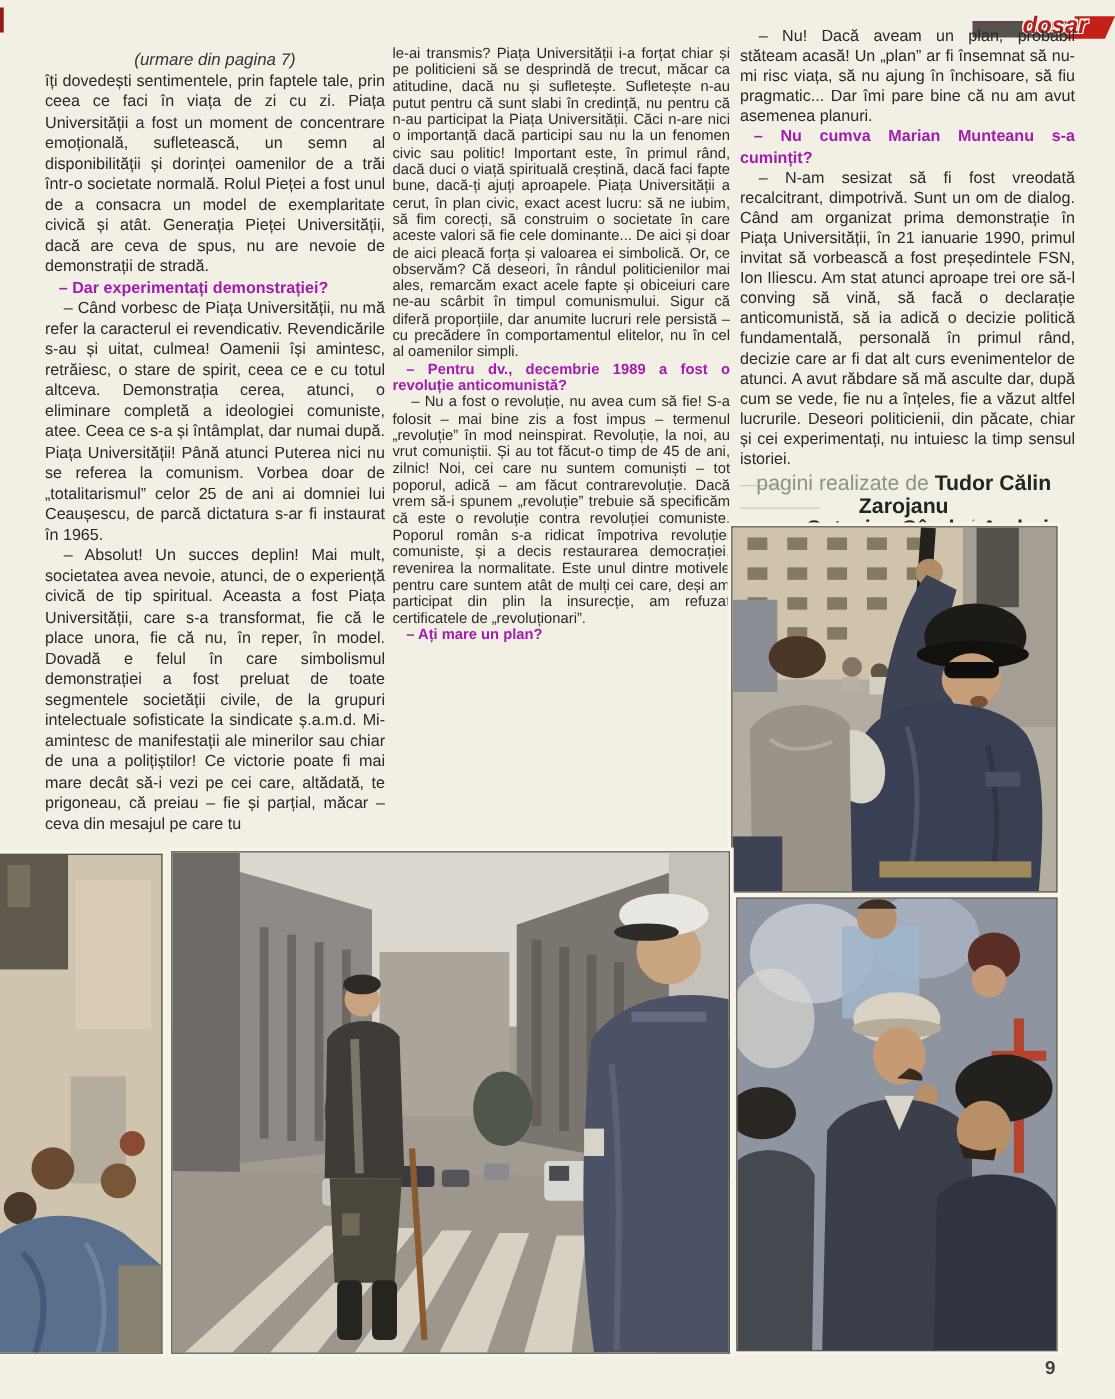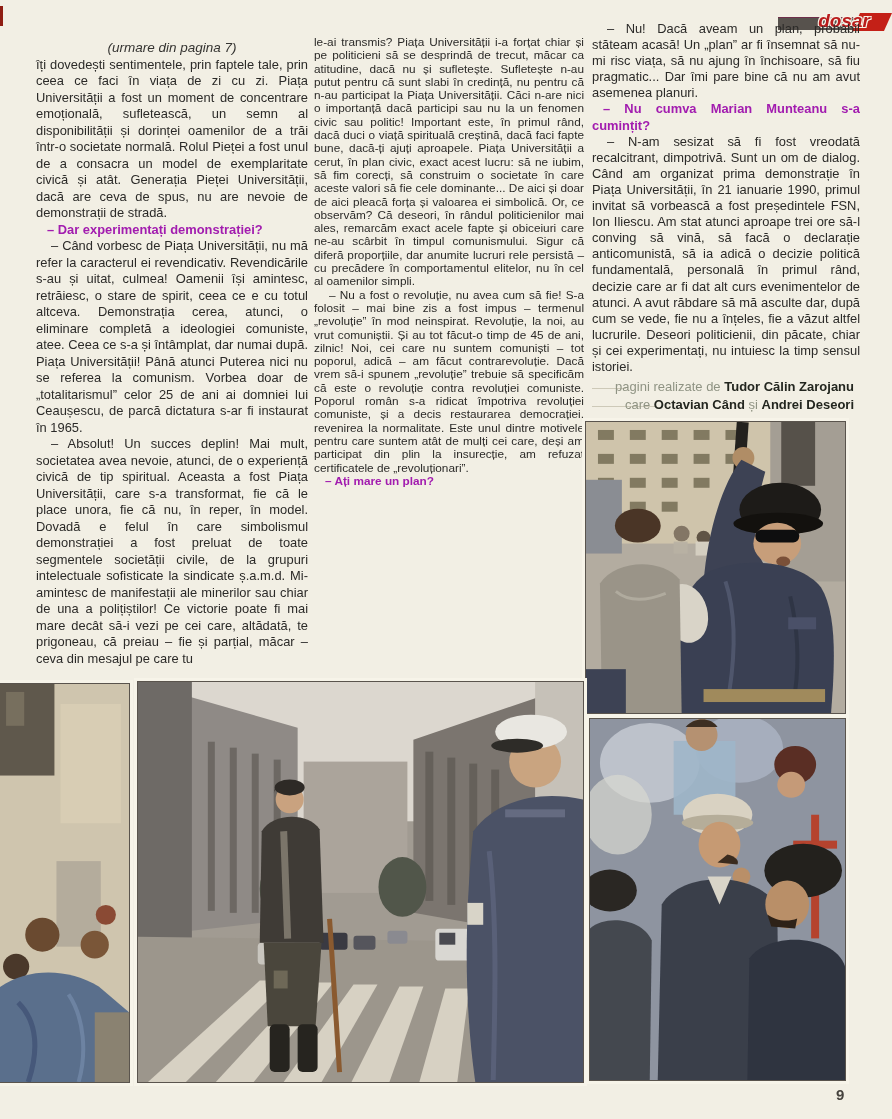--- a/index.html
+++ b/index.html
@@ -24,21 +24,21 @@
   .col{position:absolute;text-align:justify;}
   .col-left{left:36px;top:40px;width:272px;font-size:12.9px;line-height:16.5px;}
   .col-mid{left:314px;top:36px;width:270px;font-size:11.8px;line-height:13.3px;}
   .col-right{left:592px;top:21px;width:268px;font-size:12.9px;line-height:16.1px;}
   .col p{margin:0;}
   .para{text-indent:15px;}
   .cont{text-indent:0;}
   .q{font-weight:bold;color:#a21caf;text-indent:11px;margin-top:1px;}
   .continuation{font-style:italic;text-align:center;text-indent:0;font-size:13.5px;margin-bottom:3px;color:#353431;}
   
-  .credits{position:absolute;left:592px;top:378px;width:262px;text-align:right;font-size:13px;line-height:18px;}
+  .credits{position:absolute;left:592px;top:378px;width:262px;text-align:center;font-size:17px;line-height:18px;}
   .credits .prefix{color:#8f9383;}
   .credits .name{color:#23261f;font-weight:bold;}
   .credit-line{position:absolute;height:1px;background:#cdc9b8;}
   .cl1{left:592px;top:388px;width:34px;}
   .cl2{left:592px;top:406px;width:64px;}
   
   .photo{position:absolute;background:#bdb7ab;border:1px solid #5a544d;box-shadow:0 0 0 3px #f7f4e9;}
   .photo svg{display:block;}
   
   .page-number{position:absolute;left:836px;top:1086px;font-size:15px;font-weight:bold;color:#45423d;}
@@ -57,20 +57,21 @@
 <div class="col col-left">
   <p class="continuation">(urmare din pagina 7)</p>
   <p class="para cont">îți dovedești sentimentele, prin faptele tale, prin ceea ce faci în viața de zi cu zi. Piața Universității a fost un moment de concentrare emoțională, sufletească, un semn al disponibilității și dorinței oamenilor de a trăi într-o societate normală. Rolul Pieței a fost unul de a consacra un model de exemplaritate civică și atât. Generația Pieței Universității, dacă are ceva de spus, nu are nevoie de demonstrații de stradă.</p>
   <p class="q">– Dar experimentați demonstrației?</p>
   <p class="para">– Când vorbesc de Piața Universității, nu mă refer la caracterul ei revendicativ. Revendicările s-au și uitat, culmea! Oamenii își amintesc, retrăiesc, o stare de spirit, ceea ce e cu totul altceva. Demonstrația cerea, atunci, o eliminare completă a ideologiei comuniste, atee. Ceea ce s-a și întâmplat, dar numai după. Piața Universității! Până atunci Puterea nici nu se referea la comunism. Vorbea doar de „totalitarismul” celor 25 de ani ai domniei lui Ceaușescu, de parcă dictatura s-ar fi instaurat în 1965.</p>
   <p class="para">– Absolut! Un succes deplin! Mai mult, societatea avea nevoie, atunci, de o experiență civică de tip spiritual. Aceasta a fost Piața Universității, care s-a transformat, fie că le place unora, fie că nu, în reper, în model. Dovadă e felul în care simbolismul demonstrației a fost preluat de toate segmentele societății civile, de la grupuri intelectuale sofisticate la sindicate ș.a.m.d. Mi-amintesc de manifestații ale minerilor sau chiar de una a polițiștilor! Ce victorie poate fi mai mare decât să-i vezi pe cei care, altădată, te prigoneau, că preiau – fie și parțial, măcar – ceva din mesajul pe care tu</p>
 </div>
 
 <div class="col col-mid">
   <p class="para cont">le-ai transmis? Piața Universității i-a forțat chiar și pe politicieni să se desprindă de trecut, măcar ca atitudine, dacă nu și sufletește. Sufletește n-au putut pentru că sunt slabi în credință, nu pentru că n-au participat la Piața Universității. Căci n-are nici o importanță dacă participi sau nu la un fenomen civic sau politic! Important este, în primul rând, dacă duci o viață spirituală creștină, dacă faci fapte bune, dacă-ți ajuți aproapele. Piața Universității a cerut, în plan civic, exact acest lucru: să ne iubim, să fim corecți, să construim o societate în care aceste valori să fie cele dominante... De aici și doar de aici pleacă forța și valoarea ei simbolică. Or, ce observăm? Că deseori, în rândul politicienilor mai ales, remarcăm exact acele fapte și obiceiuri care ne-au scârbit în timpul comunismului. Sigur că diferă proporțiile, dar anumite lucruri rele persistă – cu precădere în comportamentul elitelor, nu în cel al oamenilor simpli.</p>
+  <p class="q">– Pentru dv., decembrie 1989 a fost o revoluție anticomunistă?</p>
   <p class="para">– Nu a fost o revoluție, nu avea cum să fie! S-a folosit – mai bine zis a fost impus – termenul „revoluție” în mod neinspirat. Revoluție, la noi, au vrut comuniștii. Și au tot făcut-o timp de 45 de ani, zilnic! Noi, cei care nu suntem comuniști – tot poporul, adică – am făcut contrarevoluție. Dacă vrem să-i spunem „revoluție” trebuie să specificăm că este o revoluție contra revoluției comuniste. Poporul român s-a ridicat împotriva revoluției comuniste, și a decis restaurarea democrației, revenirea la normalitate. Este unul dintre motivele pentru care suntem atât de mulți cei care, deși am participat din plin la insurecție, am refuzat certificatele de „revoluționari”.</p>
   <p class="q">– Ați mare un plan?</p>
 </div>
 
 <div class="col col-right">
   <p class="para">– Nu! Dacă aveam un plan, probabil stăteam acasă! Un „plan” ar fi însemnat să nu-mi risc viața, să nu ajung în închisoare, să fiu pragmatic... Dar îmi pare bine că nu am avut asemenea planuri.</p>
   <p class="q">– Nu cumva Marian Munteanu s-a cumințit?</p>
   <p class="para">– N-am sesizat să fi fost vreodată recalcitrant, dimpotrivă. Sunt un om de dialog. Când am organizat prima demonstrație în Piața Universității, în 21 ianuarie 1990, primul invitat să vorbească a fost președintele FSN, Ion Iliescu. Am stat atunci aproape trei ore să-l conving să vină, să facă o declarație anticomunistă, să ia adică o decizie politică fundamentală, personală în primul rând, decizie care ar fi dat alt curs evenimentelor de atunci. A avut răbdare să mă asculte dar, după cum se vede, fie nu a înțeles, fie a văzut altfel lucrurile. Deseori politicienii, din păcate, chiar și cei experimentați, nu intuiesc la timp sensul istoriei.</p>
 </div>
 

